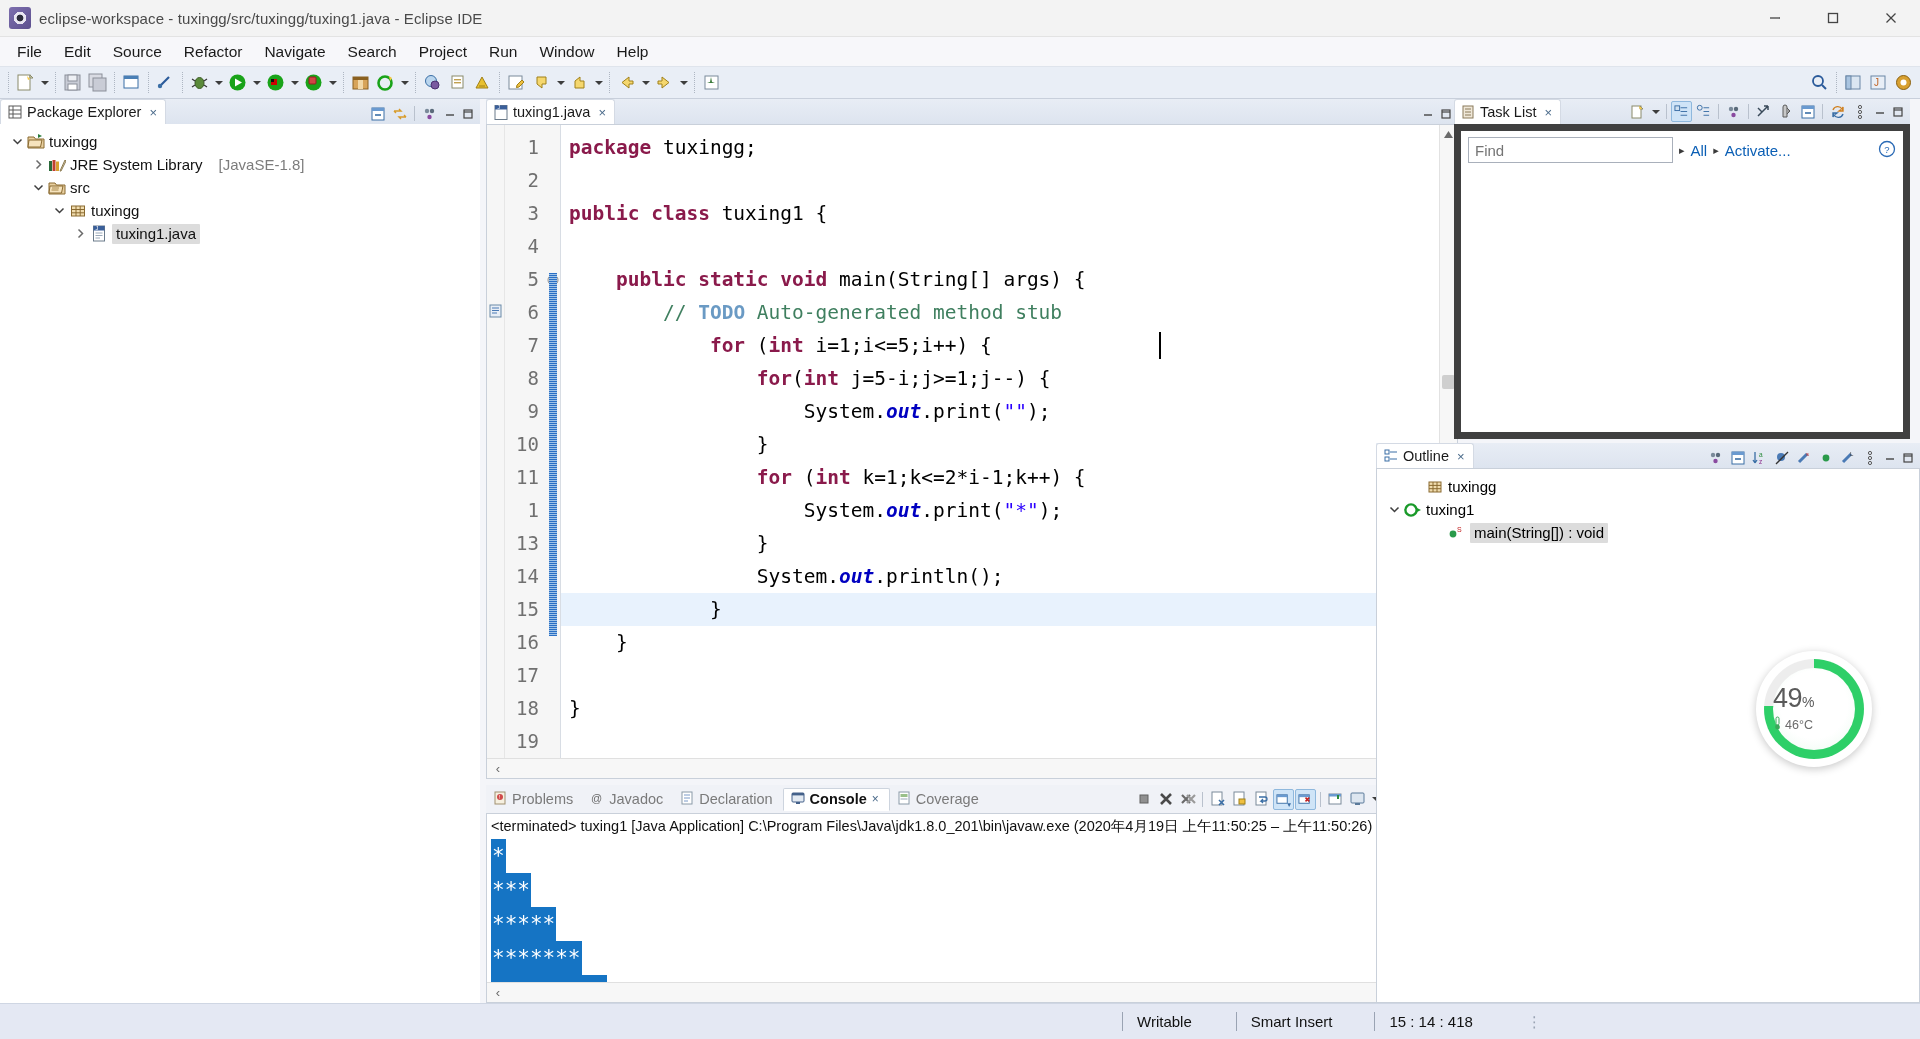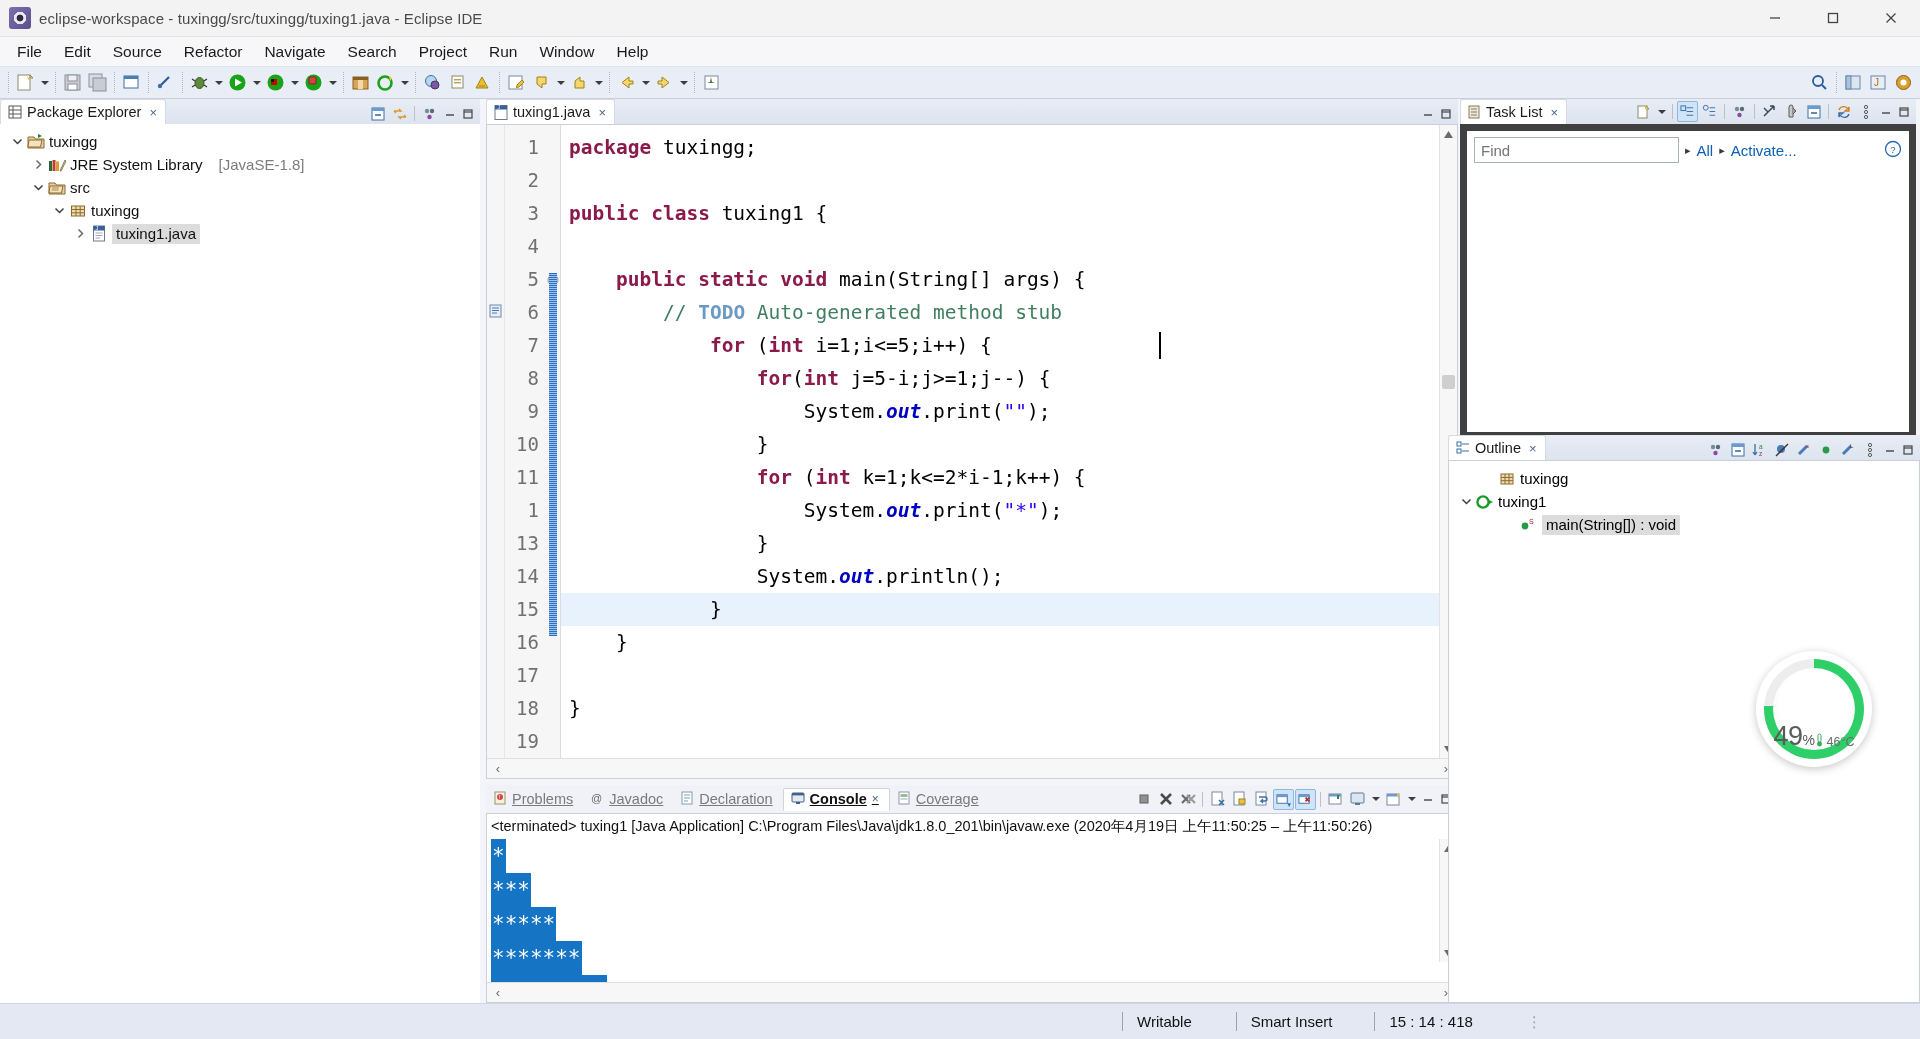--- a/index.html
+++ b/index.html
@@ -125,66 +125,66 @@
   .edit-hbar { height:20px; background:#f7f7f7; border-top:1px solid #e0e0e0; display:flex; align-items:center; }
   .hb-left, .hb-right { width:22px; text-align:center; color:#6b6b6b; font-size:13px; }
   .hb-track { flex:1; }
   .marker-fold {
     position:absolute; left:0; width:8px; background:repeating-linear-gradient(0deg,#2a6fc4 0 1px,#9fc3e8 1px 2px);
   }
 
   
   #console { left:486px; right:462px; top:686px; bottom:0; }
   .cons-tabs { height:28px; display:flex; align-items:center; background:#f0f2f7; }
-  .cons-tab { display:flex; align-items:center; gap:5px; padding:2px 10px 2px 7px; font-size:14.5px; color:#7a7a7a;text-decoration:underline; }
+  .cons-tab { display:flex; align-items:center; gap:5px; padding:2px 10px 2px 7px; font-size:14.5px; color:#7a7a7a; }
   .cons-tab.active { color:#111; background:#ffffff; border:1px solid #cdd4de; border-bottom-color:#fff; border-radius:2px 2px 0 0; }
   .cons-tab .x { font-size:12px; color:#4a6a8a; }
   .cons-toolbar { margin-left:auto; display:flex; align-items:center; gap:1px; padding-right:4px; }
   .cons-body { position:absolute; left:0; right:0; top:28px; bottom:0; border:1px solid #c9d0da; background:#fff; display:flex; flex-direction:column; }
   .cons-head { font-size:14.5px; color:#111; padding:3px 4px 3px 4px; white-space:nowrap; }
   .cons-out { flex:1; position:relative; overflow:hidden; padding-left:4px; }
   .cons-line { font-family:"DejaVu Sans Mono", monospace; font-size:21px; line-height:34px; color:#ffffff; background:#1574c4; display:inline-block; padding:0 1px; white-space:pre; }
   .cons-scrollv { position:absolute; right:0; top:0; bottom:20px; width:18px; background:#f7f7f7; border-left:1px solid #e2e2e2; }
   .cons-hbar { height:20px; background:#f7f7f7; border-top:1px solid #e0e0e0; display:flex; align-items:center; }
 
   
-  #tasklist { right:4px; top:0; width:456px; height:340px; }
+  #tasklist { right:10px; top:0; width:456px; height:340px; }
   #tasklist .panel-tabs { background:linear-gradient(#e8edf5,#dde4ef); }
   .tl-body { position:absolute; left:0; right:0; top:25px; bottom:0; border:7px solid #404040; background:#fff; }
   .tl-findrow { display:flex; align-items:center; gap:6px; padding:6px 7px 4px 7px; }
   .tl-find {
     width:205px; height:26px; border:1px solid #a9b0bb; background:#fff; color:#b07c33;
     font-size:15px; padding:2px 6px;
   }
   .tl-link { color:#0b5fb5; font-size:15px; }
   .tl-caret { color:#3a3a3a; font-size:11px; }
   .tl-help { margin-left:auto; color:#2a6ab5; }
 
   
-  #outline { right:0; top:336px; width:472px; bottom:0; }
+  #outline { right:0; top:344px; width:544px; bottom:0; }
   #outline .panel-tabs { background:linear-gradient(#e8edf5,#dde4ef); }
   .ol-body { position:absolute; left:0; right:0; top:25px; bottom:0; border:1px solid #c9d0da; background:#fff; padding-top:6px; }
 
   
   .gauge {
     position:absolute; right:48px; top:552px; width:116px; height:116px; z-index:40;
     border-radius:50%;
     background:#ffffff;
     box-shadow:0 2px 9px rgba(0,0,0,0.22);
     display:flex; align-items:center; justify-content:center;
   }
   .gauge-ring {
     width:100px; height:100px; border-radius:50%;
     background:conic-gradient(#2ecf68 0 76%, #ededed 76% 100%);
     display:flex; align-items:center; justify-content:center;
   }
   .gauge-inner {
     width:82px; height:82px; border-radius:50%;
     background:radial-gradient(circle at 50% 45%, #ffffff 55%, #e9f9ee 100%);
-    display:flex; align-items:flex-end; justify-content:center;
+    display:flex; flex-direction:column; align-items:flex-start; justify-content:center;
   }
   .g-pct { font-size:27px; color:#5a5a5a; line-height:1; letter-spacing:-0.5px; }
   .g-pct small { font-size:14px; }
   .g-temp { font-size:12.5px; color:#6b6b6b; margin-top:4px; display:flex; align-items:center; gap:3px; }
 
   
   .statusbar {
     position:absolute; left:0; right:0; bottom:0; height:36px;
     background:#e4e8f3; border-top:1px solid #cfd6e3;
     display:flex; align-items:center; font-size:15px; color:#111;

